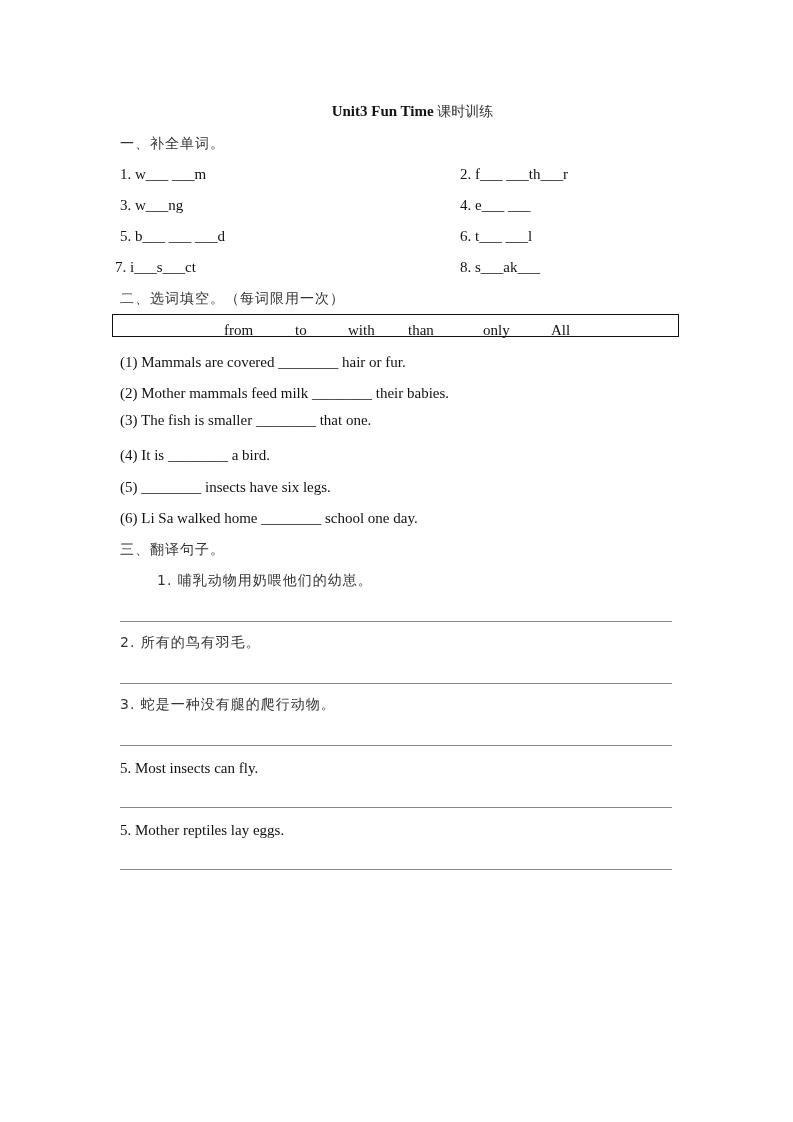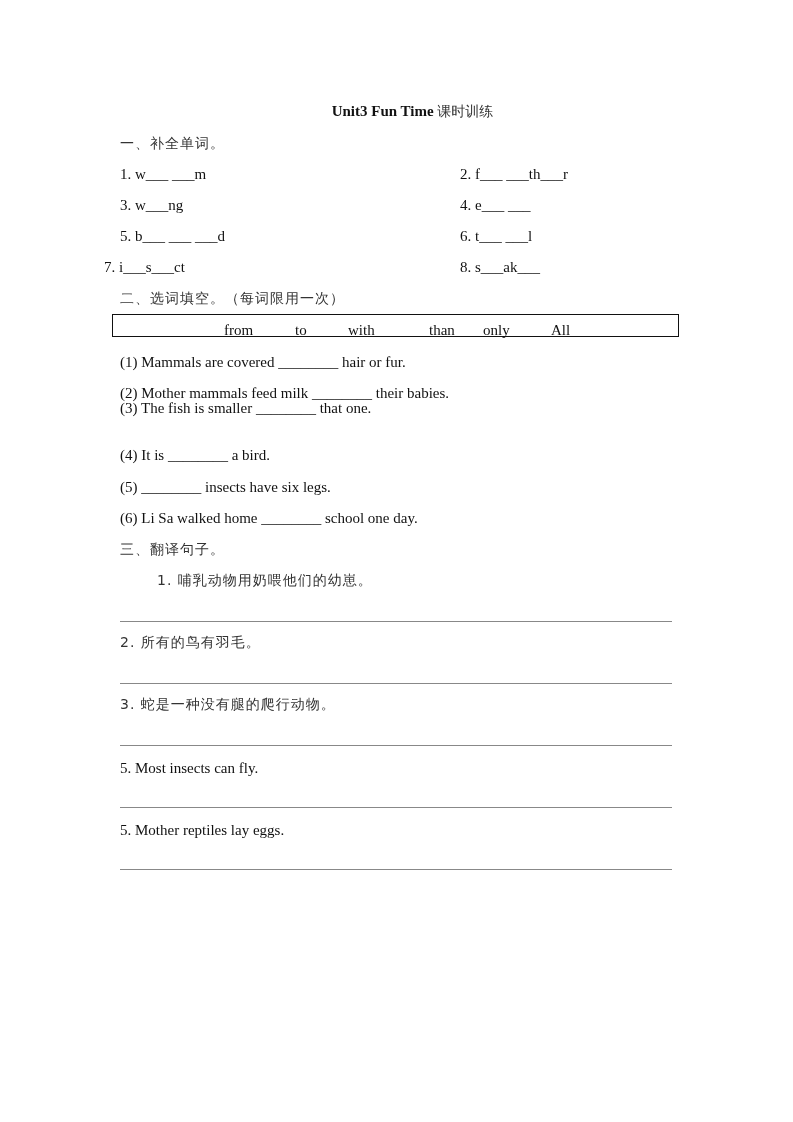--- a/index.html
+++ b/index.html
@@ -36,37 +36,37 @@
 </div>
 
 <div class="abs sec" style="top:135px;">一、补全单词。</div>
 
 <div class="abs line-text" style="left:120px; top:166px;">1. w___ ___m</div>
 <div class="abs line-text" style="left:460px; top:166px;">2. f___ ___th___r</div>
 <div class="abs line-text" style="left:120px; top:197px;">3. w___ng</div>
 <div class="abs line-text" style="left:460px; top:197px;">4. e___ ___</div>
 <div class="abs line-text" style="left:120px; top:228px;">5. b___ ___ ___d</div>
 <div class="abs line-text" style="left:460px; top:228px;">6. t___ ___l</div>
-<div class="abs line-text" style="left:104px; top:259px;">7. i___s___ct</div>
+<div class="abs line-text" style="left:115px; top:259px;">7. i___s___ct</div>
 <div class="abs line-text" style="left:460px; top:259px;">8. s___ak___</div>
 
 <div class="abs sec" style="top:290px;">二、选词填空。（每词限用一次）</div>
 
 <div class="wordbox">
   <span style="left:111px;">from</span>
   <span style="left:182px;">to</span>
   <span style="left:235px;">with</span>
-  <span style="left:316px;">than</span>
+  <span style="left:295px;">than</span>
   <span style="left:370px;text-align:right;">only</span>
   <span style="left:438px;">All</span>
 </div>
 
 <div class="abs line-text" style="left:120px; top:354px;">(1) Mammals are covered ________ hair or fur.</div>
 <div class="abs line-text" style="left:120px; top:385px;">(2) Mother mammals feed milk ________ their babies.</div>
-<div class="abs line-text" style="left:120px; top:400px;">(3) The fish is smaller ________ that one.</div>
+<div class="abs line-text" style="left:120px; top:412px;">(3) The fish is smaller ________ that one.</div>
 <div class="abs line-text" style="left:120px; top:447px;">(4) It is ________ a bird.</div>
 <div class="abs line-text" style="left:120px; top:479px;">(5) ________ insects have six legs.</div>
 <div class="abs line-text" style="left:120px; top:510px;">(6) Li Sa walked home ________ school one day.</div>
 
 <div class="abs sec" style="top:541px;">三、翻译句子。</div>
 
 <div class="abs cn-q" style="left:120px; top:572px;margin-left:37px;">1.  哺乳动物用奶喂他们的幼崽。</div>
 <div class="answer-line" style="top:621px;"></div>
 
 <div class="abs cn-q" style="left:120px; top:634px;">2.  所有的鸟有羽毛。</div>

